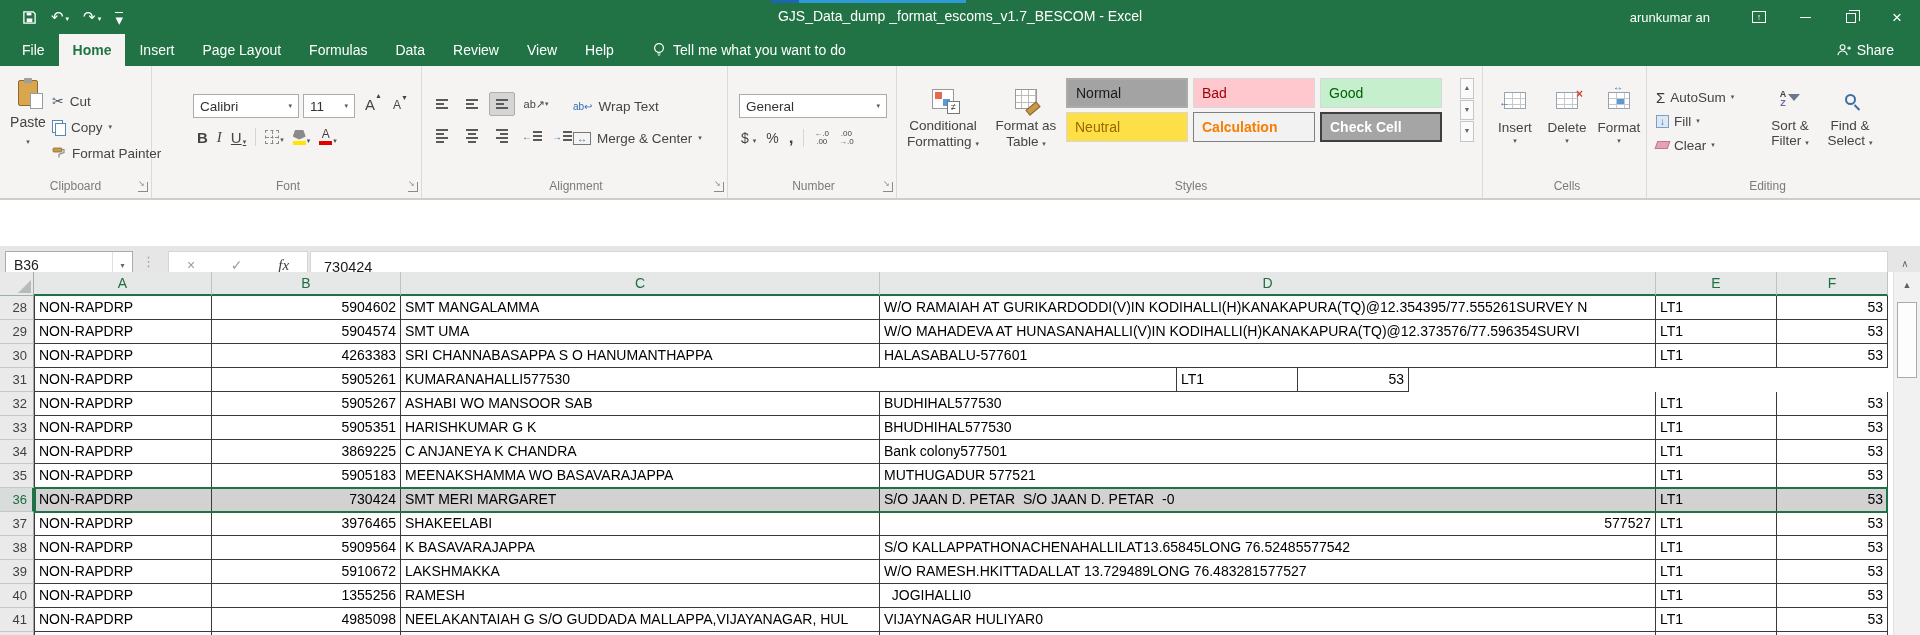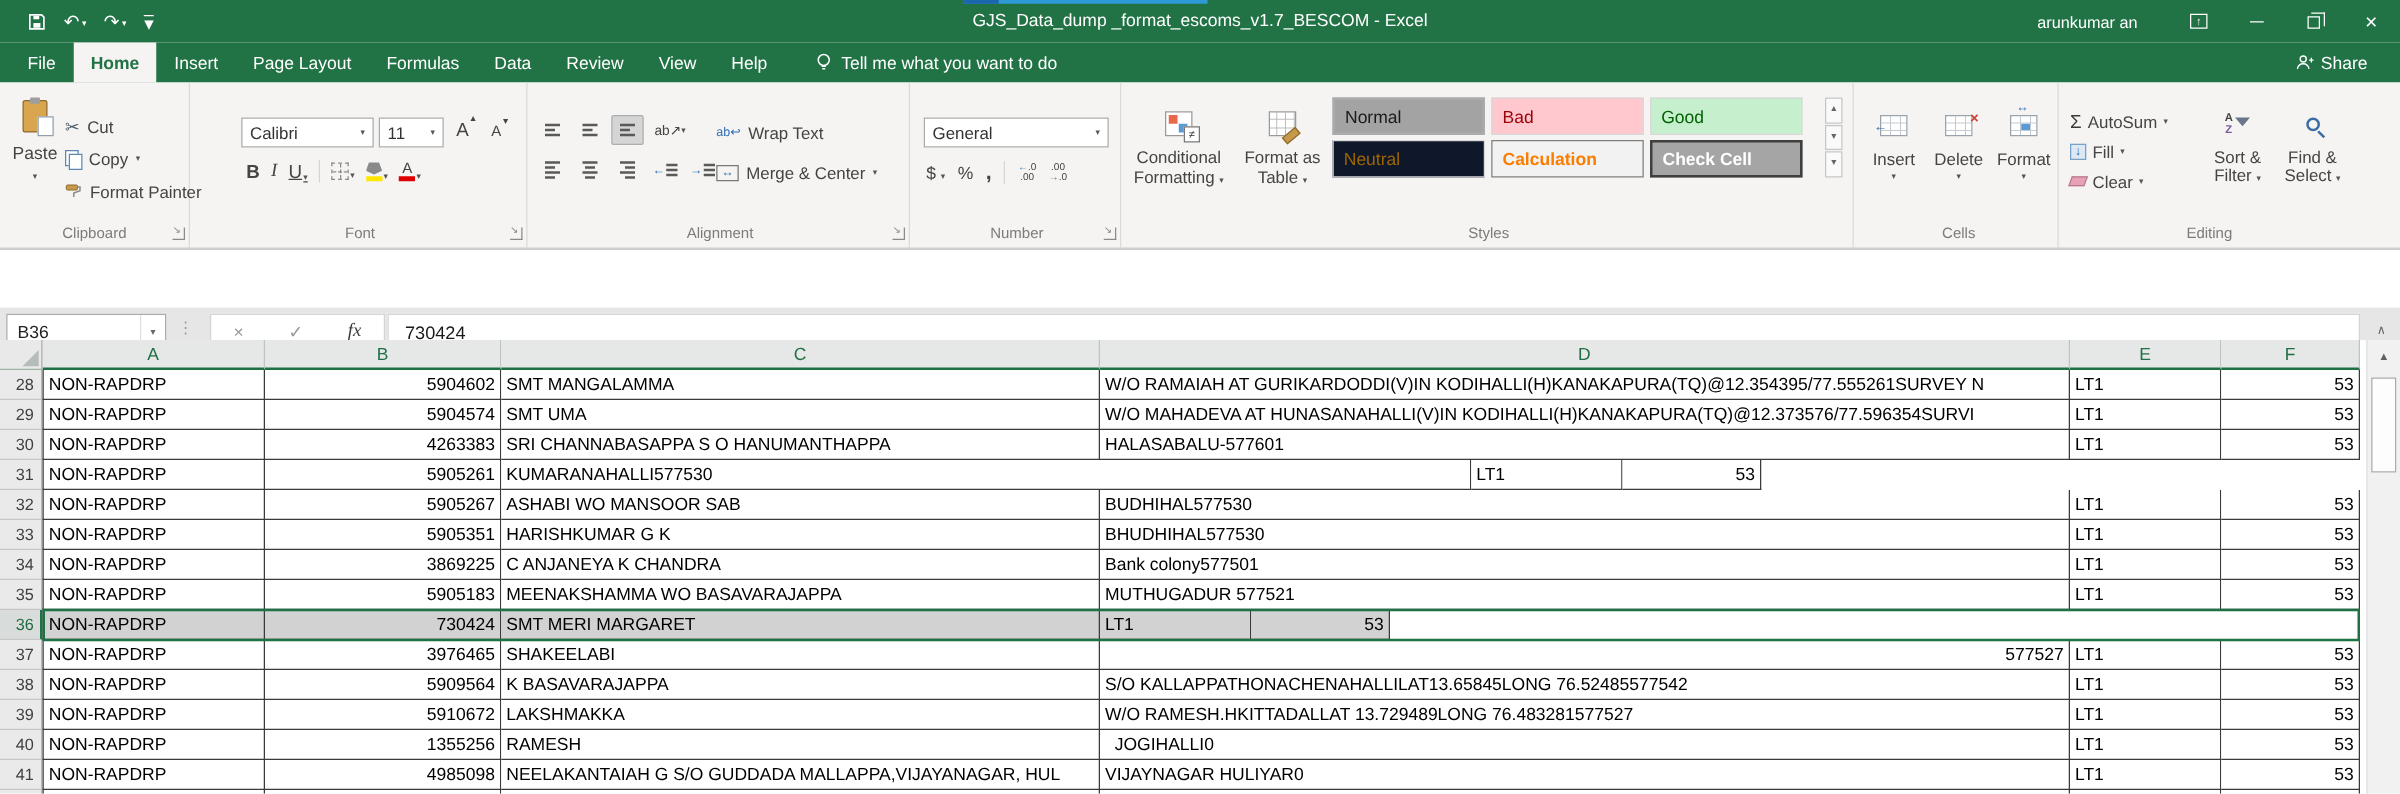--- a/index.html
+++ b/index.html
@@ -441,21 +441,21 @@
         <div class="bic">
             <span class="ic-fmttable"></span>
           </div>
         <div class="l1">Format as</div>
         <div class="l1"><span>Table</span> <span class="dd8">▾</span></div>
       </div>
       <div class="gallery" id="gallery">
           <div class="chip" style="background: #a3a3a3; color: rgb(26, 26, 26); border: 2px solid rgb(171, 171, 171);">Normal</div>
           <div class="chip" style="background: rgb(255, 199, 206); color: rgb(156, 0, 6);">Bad</div>
           <div class="chip" style="background: rgb(198, 239, 206); color: rgb(0, 97, 0);">Good</div>
-          <div class="chip" style="background: #0f172a; color: rgb(156, 101, 0);">Neutral</div>
+          <div class="chip" style="background: #fde047; color: rgb(156, 101, 0);">Neutral</div>
           <div class="chip" style="background: rgb(242, 242, 242); color: rgb(250, 125, 0); font-weight: bold; border: 1px solid rgb(127, 127, 127);">Calculation</div>
           <div class="chip" style="background: rgb(165, 165, 165); color: rgb(255, 255, 255); font-weight: bold; border: 2px solid rgb(63, 63, 63);">Check Cell</div>
         </div>
       <div class="gal-scroll">
         <span>▲</span>
         <span>▼</span>
         <span>▼</span>
       </div>
       <div class="rg-label">Styles</div>
     </div>
@@ -630,20 +630,21 @@
         <div class="cell" style="width: 479px;">MEENAKSHAMMA WO BASAVARAJAPPA</div>
         <div class="cell" style="width: 776px;">MUTHUGADUR 577521</div>
         <div class="cell" style="width: 121px;">LT1</div>
         <div class="cell r" style="width: 111px;">53</div>
       </div>
       <div class="grow">
         <div class="rowhdr sel">36</div>
         <div class="cell first sel" style="width: 178px;">NON-RAPDRP</div>
         <div class="cell r sel" style="width: 189px;">730424</div>
         <div class="cell sel" style="width: 479px;">SMT MERI MARGARET</div>
+        <div class="cell sel" style="width: 776px;">S/O JAAN D. PETAR  S/O JAAN D. PETAR  -0</div>
         <div class="cell sel" style="width: 121px;">LT1</div>
         <div class="cell r sel" style="width: 111px;">53</div>
       </div>
       <div class="grow">
         <div class="rowhdr">37</div>
         <div class="cell first" style="width: 178px;">NON-RAPDRP</div>
         <div class="cell r" style="width: 189px;">3976465</div>
         <div class="cell" style="width: 479px;">SHAKEELABI</div>
         <div class="cell r" style="width: 776px;">577527</div>
         <div class="cell" style="width: 121px;">LT1</div>

